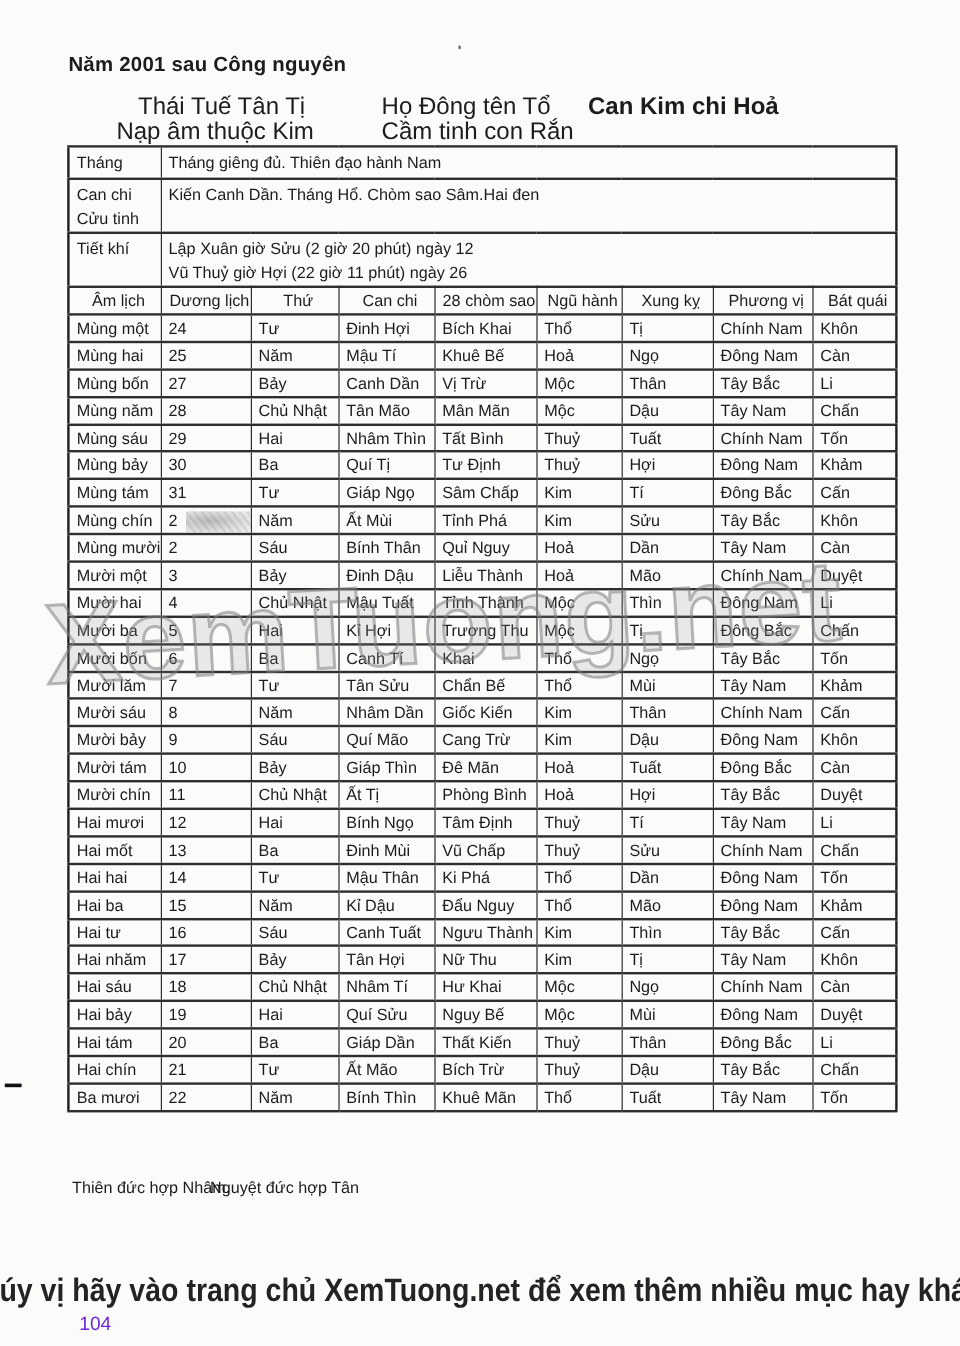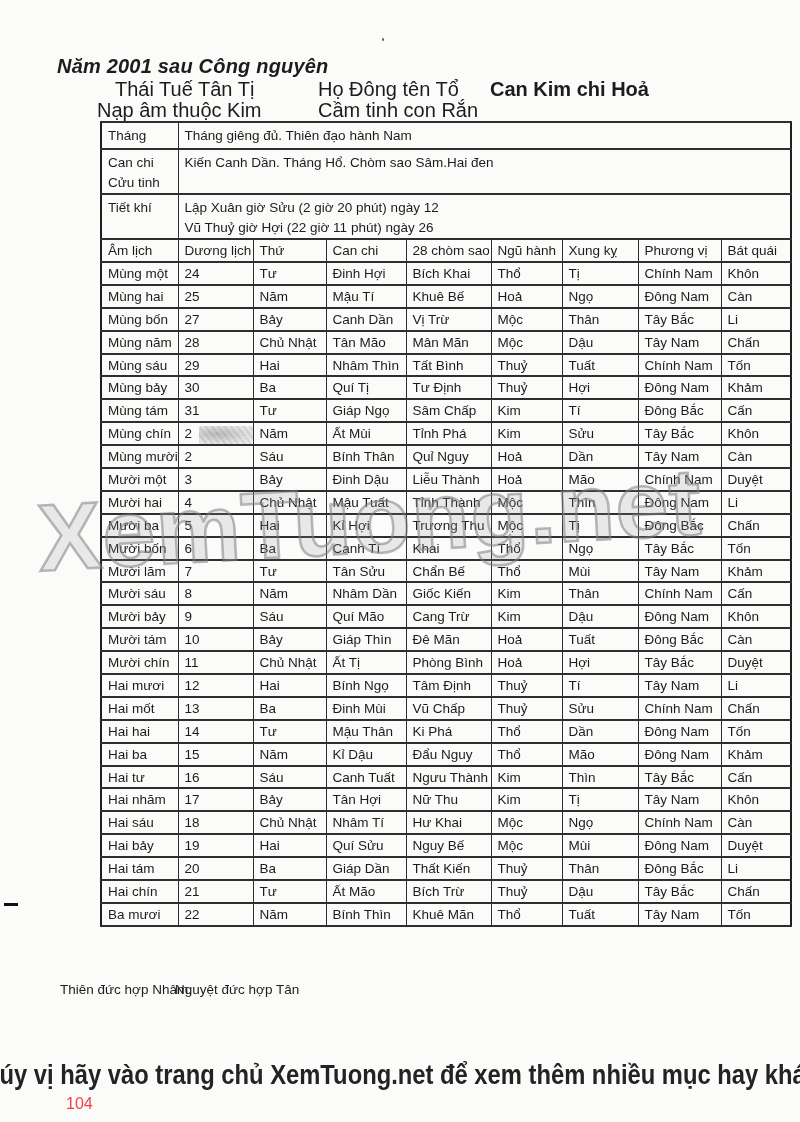--- a/index.html
+++ b/index.html
@@ -3,46 +3,46 @@
 <meta charset="utf-8">
 <style>
   html,body{margin:0;padding:0;}
   body{
     width:800px;height:1122px;position:relative;background:#fbfbfa;
     font-family:"Liberation Sans","DejaVu Sans",sans-serif;color:#1c1c1c;
     overflow:hidden;
   }
   .abs{position:absolute;}
   .page-title{
-    left:57px;top:55px;font-size:20px;font-weight:bold;font-style:italic;
+    left:57px;top:44px;font-size:17px;font-weight:bold;
     letter-spacing:0.2px;
   }
   .info-item{font-size:20px;}
   .i1a{left:115px;top:78px;}
   .i1b{left:318px;top:78px;}
   .i1c{left:490px;top:78px;font-weight:bold;}
   .i2a{left:97px;top:99px;}
   .i2b{left:318px;top:99px;}
   .speck{left:382px;top:38px;width:2px;height:3px;background:#666;border-radius:1px;}
   .margin-dash{left:4px;top:903px;width:14px;height:3px;background:#111;}
 
   
-  .table-wrap{left:56px;top:121px;width:692px;margin-left:44px;}
+  .table-wrap{left:56px;top:121px;width:692px;}
   table{table-layout:fixed;width:690px;border-collapse:collapse;}
   td{
     border:1px solid #2e2e2e;border-top-width:2px;border-bottom-width:2px;
     font-size:13.5px;padding:0 0 0 6px;overflow:hidden;white-space:nowrap;
     vertical-align:middle;position:relative;background:transparent;
   }
   table{border:2px solid #1f1f1f;}
   tr.info td{vertical-align:top;padding-top:3px;line-height:20px;}
   tr.info-0 td{height:22px;}
   tr.info-1 td{height:38px;}
   tr.info-2 td{height:40px;}
-  tr.hdr td{height:21px;}
+  tr.hdr td{height:21px;text-align:center;}
   tr.data td{height:20.9px;}
   td .line{display:block;}
 
   .smudge{
     position:absolute;left:20px;top:3px;width:54px;height:18px;border-radius:2px;
     background:
       radial-gradient(ellipse at 35% 45%, rgba(130,130,130,.5), rgba(185,185,185,.35) 55%, rgba(225,225,225,.18) 90%),
       repeating-linear-gradient(52deg, rgba(150,150,150,.35) 0 2px, rgba(215,215,215,.28) 2px 5px);
     filter:blur(.4px);
   }
@@ -58,21 +58,21 @@
 
   .bottom-note{font-size:13.5px;top:982px;}
   .bn-a{left:60px;}
   .bn-b{left:175px;}
 
   .footer-line{
     left:50%;top:1060px;font-size:27px;font-weight:600;white-space:nowrap;
     transform:translateX(-50%) scaleX(0.88);transform-origin:center top;
     color:#232323;
   }
-  .page-number{left:66px;top:1095px;font-size:16px;color:#ef4444;text-align:right;}
+  .page-number{left:66px;top:1095px;font-size:16px;color:#6d28d9;text-align:right;}
 </style>
 </head>
 <body>
 
 <div>
 
   <div class="abs speck"></div>
 
   <div class="abs page-title">Năm 2001 sau Công nguyên</div>
 

